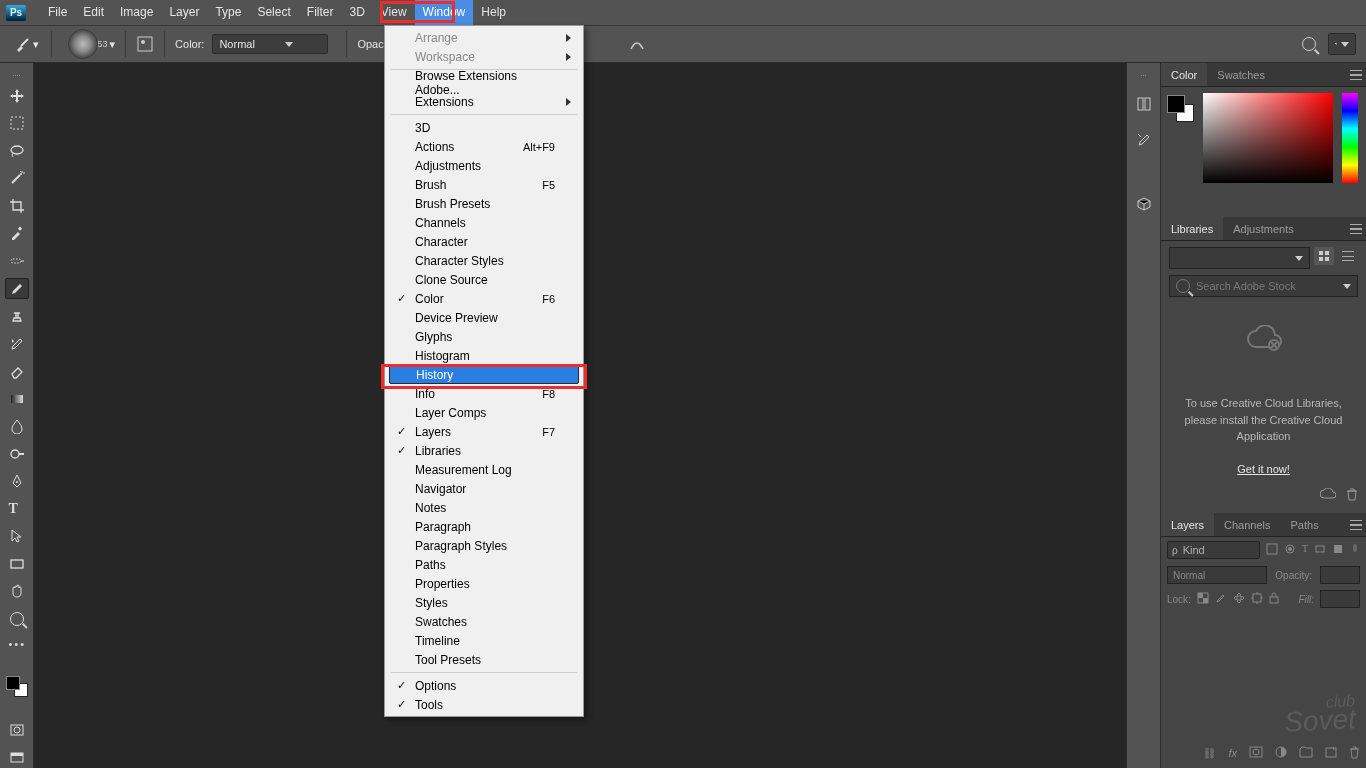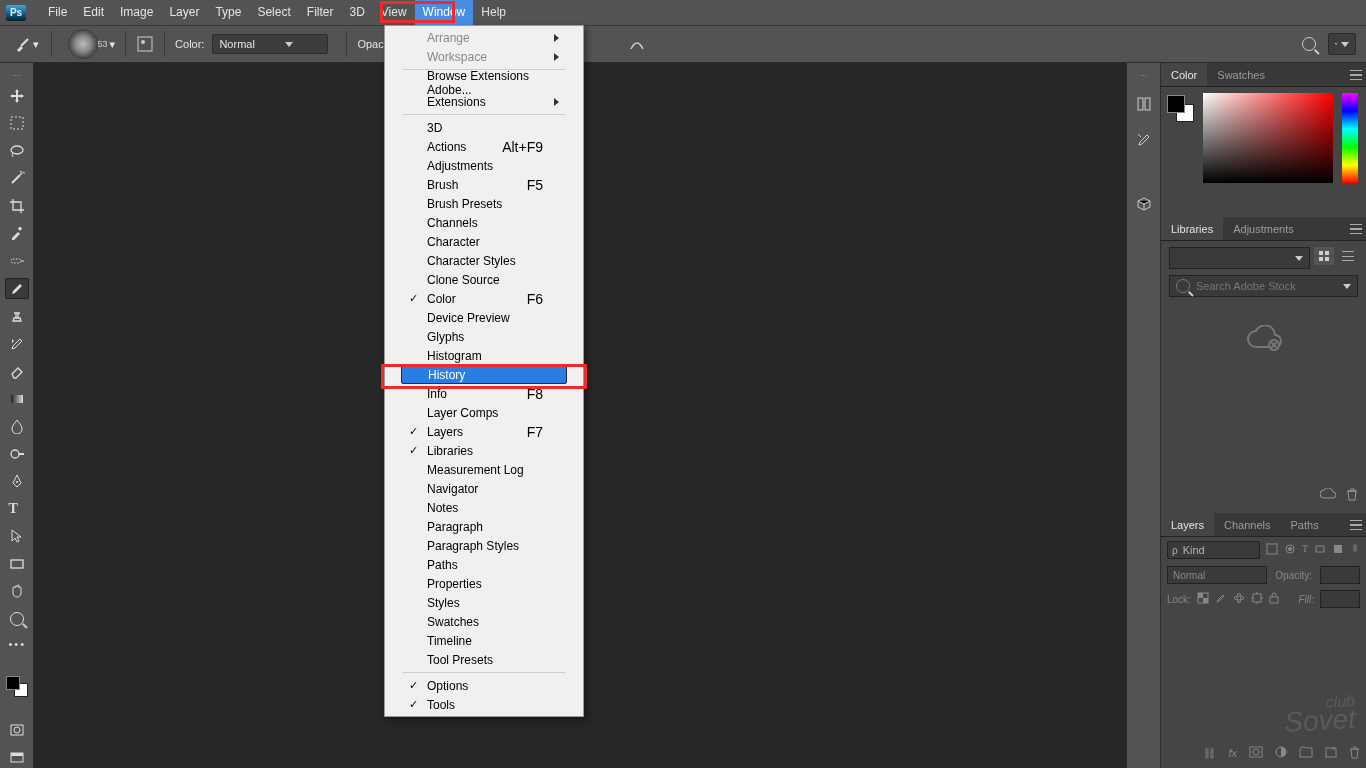--- a/index.html
+++ b/index.html
@@ -35,28 +35,28 @@
 .tbtn.active { background:#3a3a3a; border:1px solid #222; border-radius:2px; }
 .tbtn svg, .tbtn span { width:16px; height:16px; display:block; }
 .fgbg { width:22px; height:22px; position:relative; }
 .fgbg .bg { position:absolute; right:0; bottom:0; width:14px; height:14px; background:#fff; border:1px solid #222; }
 .fgbg .fg { position:absolute; left:0; top:0; width:14px; height:14px; background:#000; border:1px solid #888; }
 
 
 #canvas-area { position:absolute; left:34px; top:63px; right:240px; bottom:0; background:#262626; }
 
 
-#dropdown { position:absolute; left:384px; top:25px; width:200px; background:#f0f0f0; border:1px solid #999; box-shadow:3px 3px 6px rgba(0,0,0,.4); z-index:200; color:#000; font-size:12px; padding:2px 16px; }
+#dropdown { position:absolute; left:384px; top:25px; width:200px; background:#f0f0f0; border:1px solid #999; box-shadow:3px 3px 6px rgba(0,0,0,.4); z-index:200; color:#000; font-size:12px; padding:2px 4px; }
 .dd-row { height:19px; display:flex; align-items:center; padding:0 24px 0 26px; position:relative; }
 .dd-row.dim { color:#888; }
 .dd-row.sub:after { content:""; position:absolute; right:8px; top:6px; width:0; height:0; border-top:4px solid transparent; border-bottom:4px solid transparent; border-left:5px solid #333; }
 .dd-row.chk:before { content:"✓"; position:absolute; left:8px; font-size:11px; }
 .dd-row.sel { background:#2a7de1; color:#fff; }
 .dd-sep { height:1px; background:#ccc; margin:3px 2px; }
-.dd-shortcut { margin-left:auto; font-size:14px; }
+.dd-shortcut { margin-left:auto; font-size:11px; }
 #annot-history { left:381px; top:364px; width:206px; height:25px; }
 
 
 #right-col { position:absolute; right:0; top:63px; width:240px; bottom:0; background:#454545; border-left:1px solid #2b2b2b; display:flex; }
 #panel-icons { width:34px; background:#535353; border-right:1px solid #2b2b2b; display:flex; flex-direction:column; align-items:center; padding-top:10px; gap:14px; }
 #panels { flex:1; display:flex; flex-direction:column; font-size:11px; color:#ccc; }
 .panel-tabs { height:24px; background:#383838; display:flex; align-items:stretch; border-bottom:1px solid #222; position:relative; }
 .ptab { padding:0 10px; line-height:24px; color:#9c9c9c; }
 .ptab.active { background:#454545; color:#e4e4e4; }
 .panel-tabs .pmenu { margin-left:auto; width:20px; display:flex; align-items:center; justify-content:center; }
@@ -514,20 +514,26 @@
         <div class="ico-search" style="border-color:#777;"></div>
         <span>Search Adobe Stock</span>
         <span class="tri" style="margin-left:auto;"></span>
       </div>
       <div style="text-align:center;margin-top:28px;color:#666;">
         <svg width="40" height="28" viewBox="0 0 40 28">
             <path d="M12 22a8 8 0 010-16 10 10 0 0119 4 6 6 0 010 12H12z" fill="none" stroke="#777" stroke-width="2"></path>
             <circle cx="30" cy="20" r="5" fill="#454545" stroke="#777" stroke-width="2"></circle>
             <path d="M27 17l6 6M33 17l-6 6" stroke="#777" stroke-width="2"></path>
           </svg>
+      </div>
+      <div class="cc-msg">
+        <span>To use Creative Cloud Libraries,</span><br>
+        <span>please install the Creative Cloud</span><br>
+        <span>Application</span>
+        <a class="cc-link">Get it now!</a>
       </div>
       <div id="lib-foot">
         <span><svg width="16" height="12" viewBox="0 0 16 12">
               <path d="M4 10a4 4 0 010-8 5 5 0 019 2 3 3 0 010 6H4z" fill="none" stroke="#999"></path>
             </svg></span>
         <span><svg width="12" height="14" viewBox="0 0 12 14">
               <path d="M2 4h8l-1 9H3zM1 4h10M4 2h4v2" fill="none" stroke="#999"></path>
             </svg></span>
       </div>
     </div>

